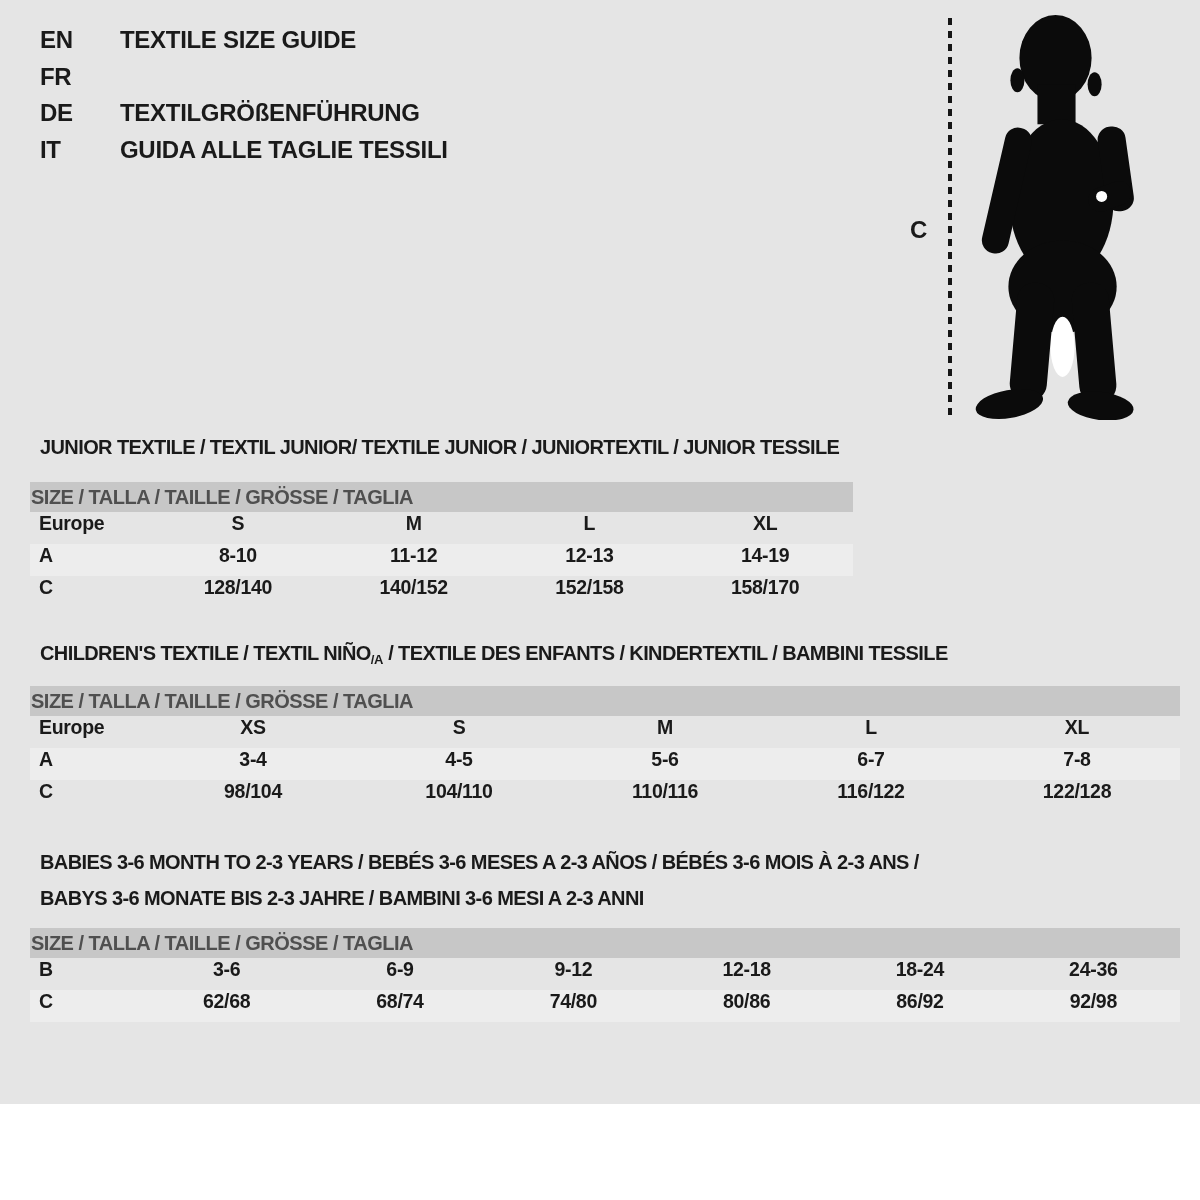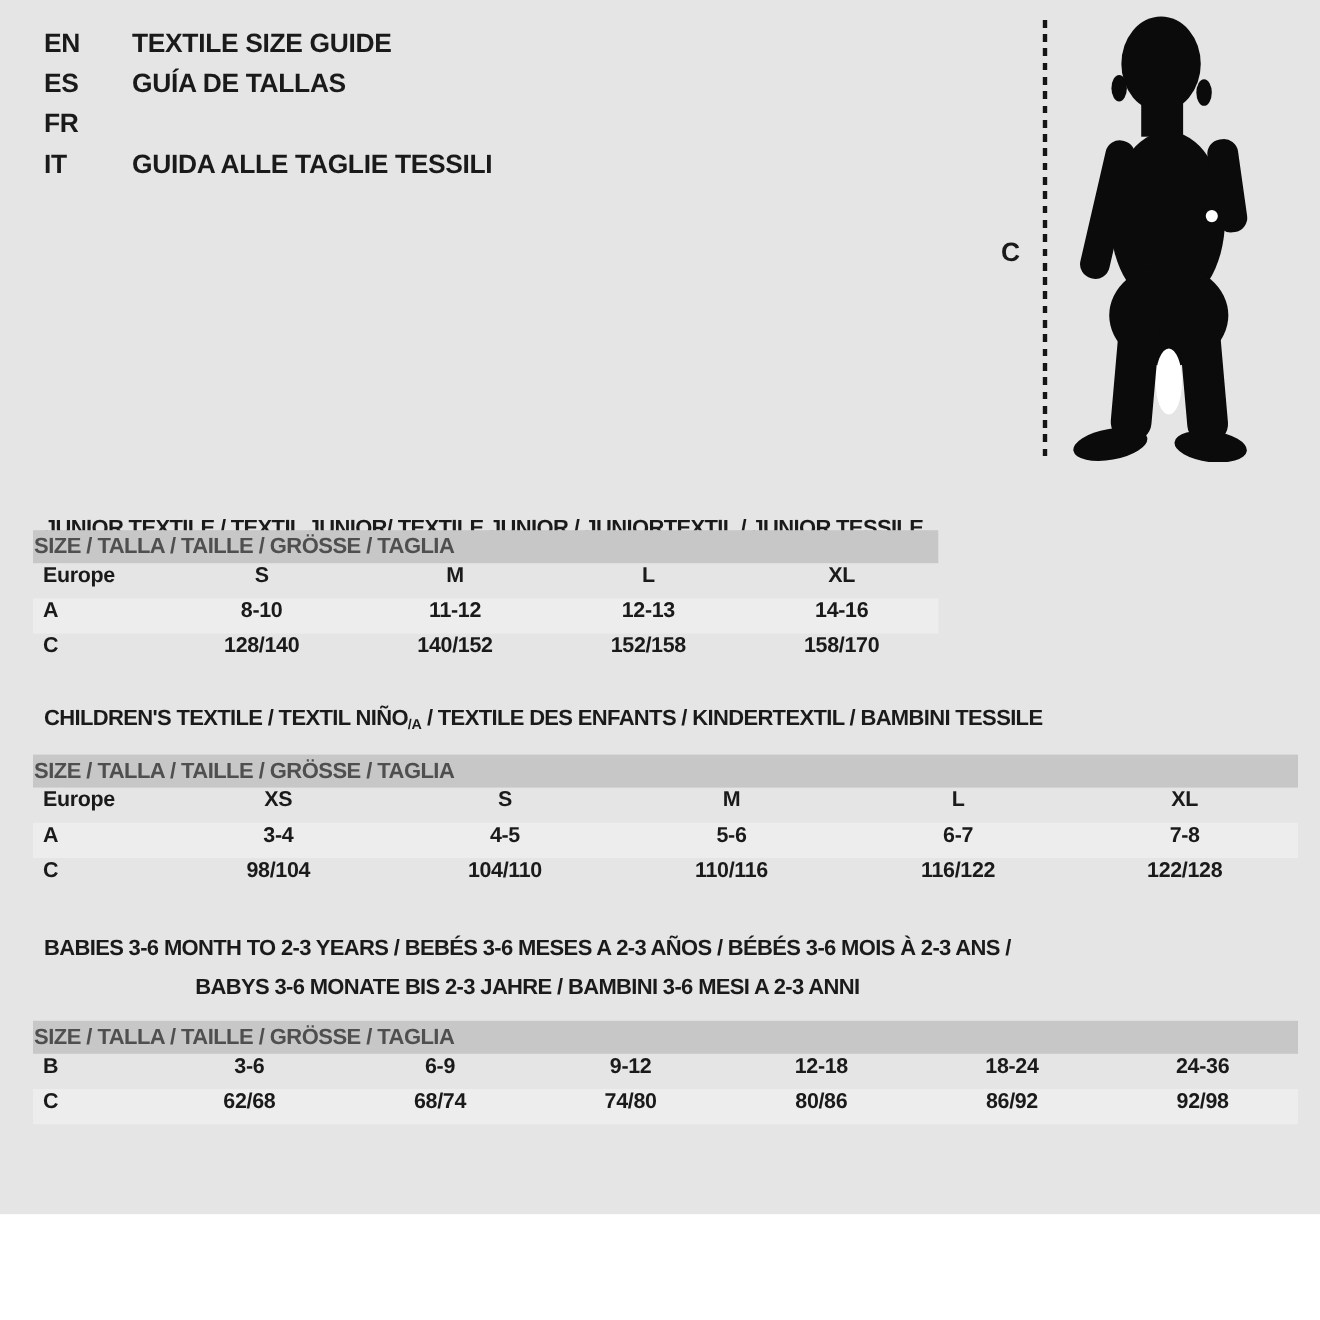--- a/index.html
+++ b/index.html
@@ -18,23 +18,23 @@
   
   .figure-line {
     position:absolute; left:948px; top:18px; width:4px; height:398px;
     background:repeating-linear-gradient(to bottom,#151515 0 7px,transparent 7px 13px);
   }
   .figure-c  { position:absolute; left:910px; top:216px; font-size:24px; }
   .figure-svg{ position:absolute; left:962px; top:14px; width:178px; height:406px; }
 
   
   .section-heading { position:absolute; left:40px; font-size:20px; letter-spacing:-0.6px; white-space:nowrap; }
-  #junior-heading   { top:436px;margin-top:33px; }
+  #junior-heading   { top:436px; }
   #children-heading { top:642px; }
-  #babies-heading   { top:844px; line-height:36px;text-align:center; }
+  #babies-heading   { top:844px; line-height:36px; }
   .heading-sub { font-size:13px; vertical-align:-4px; letter-spacing:-0.3px; }
 
   
   .size-table { position:absolute; left:30px; }
   #junior-table   { top:482px; width:823px; }
   #children-table { top:686px; width:1150px; }
   #babies-table   { top:928px; width:1150px; }
   .size-bar {
     height:30px; background:#c7c7c7; color:#4f4f4f;
     display:flex; align-items:center; padding-left:1px;
@@ -55,25 +55,25 @@
 <body>
 
 <div class="canvas">
 
   <div class="lang-block">
     <div class="lang-row">
       <span class="lang-code">EN</span>
       <span class="lang-title">TEXTILE SIZE GUIDE</span>
     </div>
     <div class="lang-row">
-      <span class="lang-code">ES</span>
-      <span class="lang-title">GUÍA DE TALLAS</span>
+      <span class="lang-code">FR</span>
     </div>
     <div class="lang-row">
-      <span class="lang-code">FR</span>
+      <span class="lang-code">DE</span>
+      <span class="lang-title">TEXTILGRÖßENFÜHRUNG</span>
     </div>
     <div class="lang-row">
       <span class="lang-code">IT</span>
       <span class="lang-title">GUIDA ALLE TAGLIE TESSILI</span>
     </div>
   </div>
 
   <div class="figure-line"></div>
   <div class="figure-c">C</div>
   <svg class="figure-svg" viewBox="0 0 175 405" aria-hidden="true">
@@ -106,21 +106,21 @@
       <div class="tcell">S</div>
       <div class="tcell">M</div>
       <div class="tcell">L</div>
       <div class="tcell">XL</div>
     </div>
     <div class="trow alt">
       <div class="tlabel">A</div>
       <div class="tcell">8-10</div>
       <div class="tcell">11-12</div>
       <div class="tcell">12-13</div>
-      <div class="tcell">14-16</div>
+      <div class="tcell">14-19</div>
     </div>
     <div class="trow">
       <div class="tlabel">C</div>
       <div class="tcell">128/140</div>
       <div class="tcell">140/152</div>
       <div class="tcell">152/158</div>
       <div class="tcell">158/170</div>
     </div>
   </div>
 

